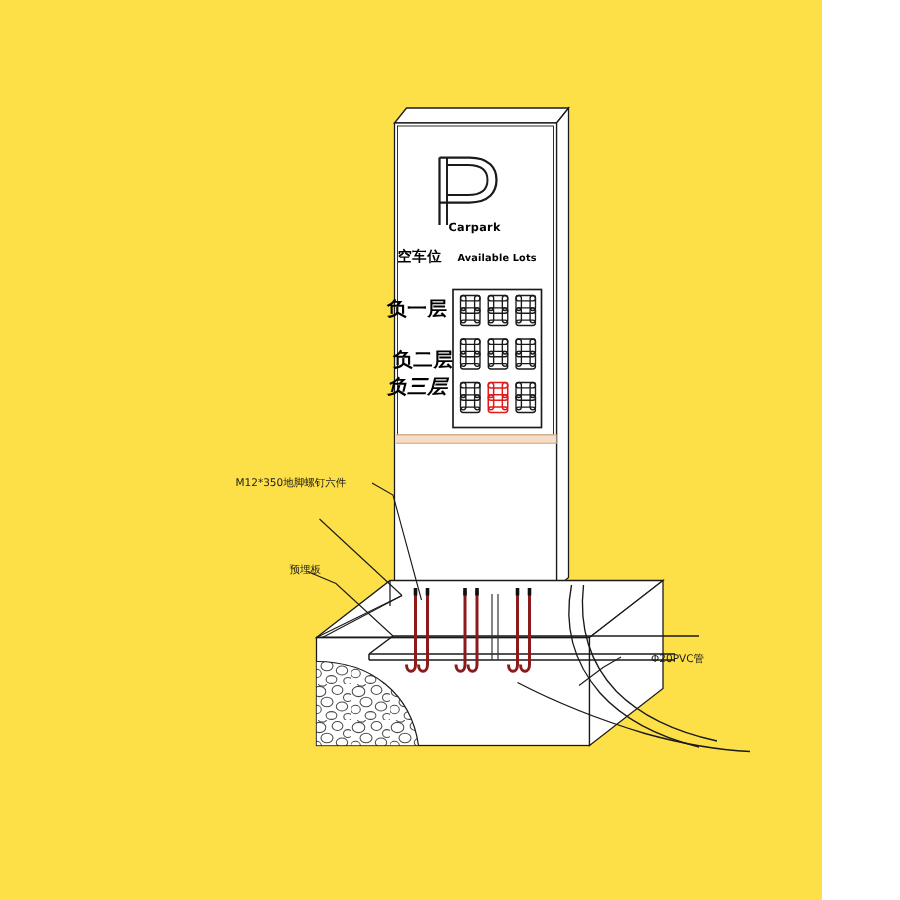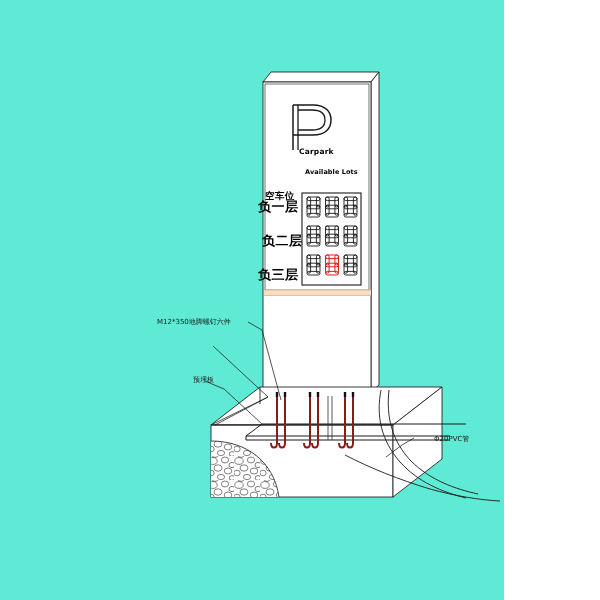--- a/index.html
+++ b/index.html
@@ -11,41 +11,40 @@
   body {
     width: 600px;
     height: 600px;
     position: relative;
     overflow: hidden;
     font-family: "Liberation Sans", sans-serif;
   }
   #stage {
     position: absolute;
     left: 0; top: 0;
-    width: 504px;
+    width: 548px;
     height: 600px;
-    background: #5eead4;
+    background: #fde047;
   }
   svg.drawing {
     position: absolute;
     left: 0; top: 0;
     width: 600px;
     height: 600px;
     display: block;
   }
   .txt {
     position: absolute;
     white-space: nowrap;
     color: #000000;
     line-height: 1;
   }
   .cn {
     font-family: "DejaVu Sans", sans-serif;
     font-weight: bold;
-    margin-top: 24px;
   }
   .en {
     font-family: "DejaVu Sans", sans-serif;
     font-weight: bold;
   }
   .anno {
     font-family: "DejaVu Sans", sans-serif;
     font-size: 7px;
     color: #1a1a1a;
     padding-left: 29px;
@@ -67,21 +66,21 @@
   }
   .floor-label {
     font-family: "DejaVu Sans", sans-serif;
     font-weight: bold;
     font-size: 13px;
     letter-spacing: 0.5px;
     color: #000;
   }
   #f0 { left: 258px; top: 200px; }
   #f1 { left: 262px; top: 234px; }
-  #f2 { left: 258px; top: 268px; }
+  #f2 { left: 258px; top: 252px; font-style: italic; }
   #anno-bolt { left: 128px; top: 319px; }
   #anno-plate { left: 164px; top: 377px; }
   #anno-pvc   { left: 405px; top: 436px; }
   #watermark {
     position: absolute;
     left: 0;
     top: 563px;
     width: 600px;
     text-align: center;
     font-family: "DejaVu Sans Mono", monospace;

